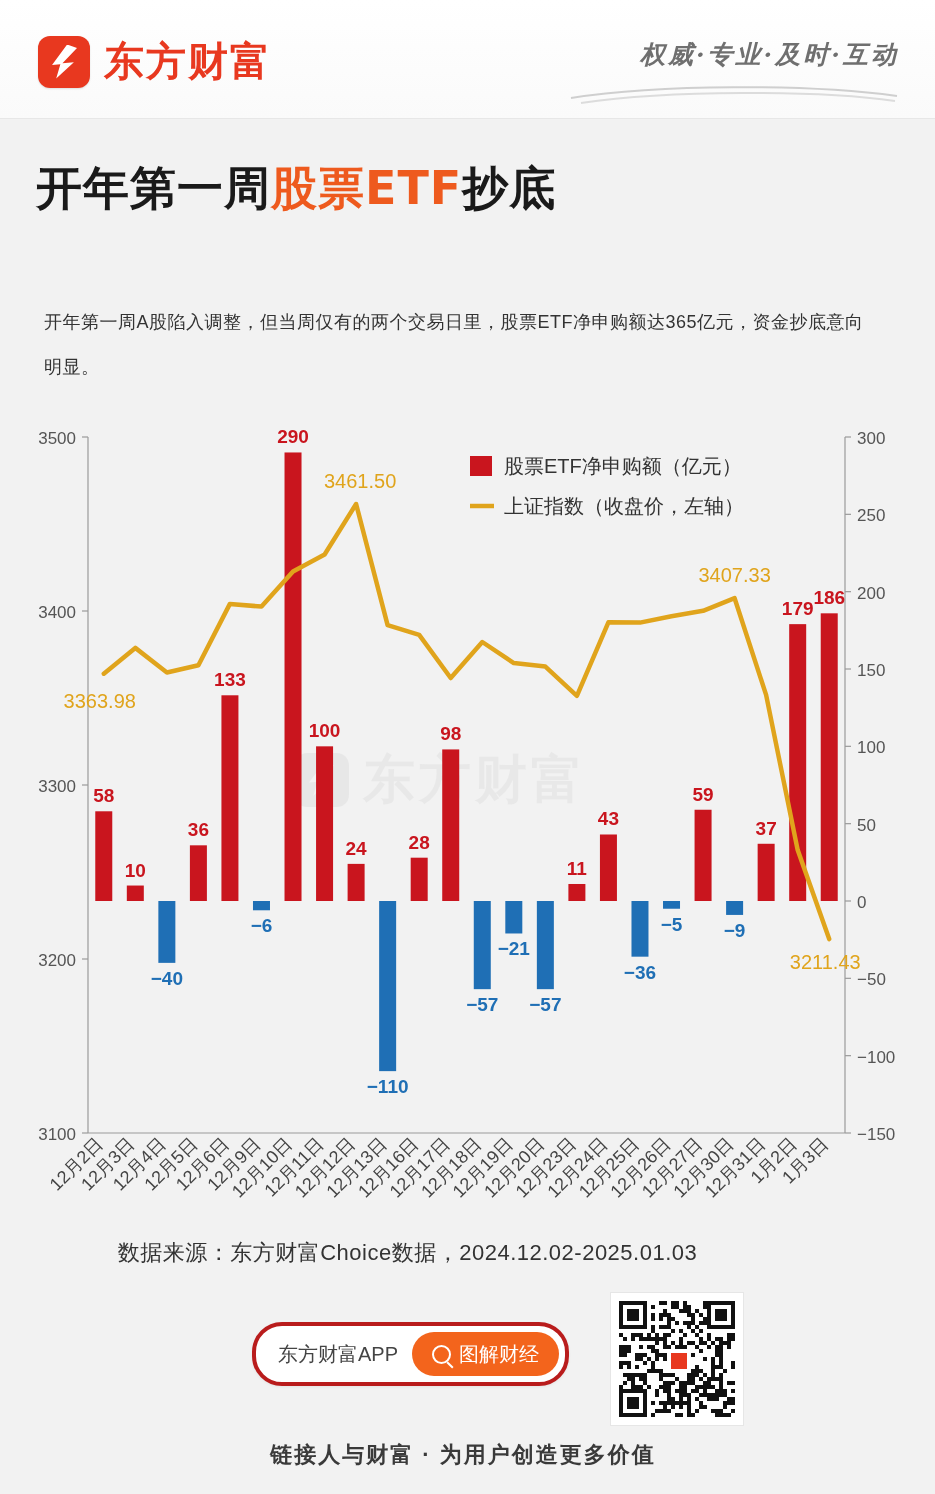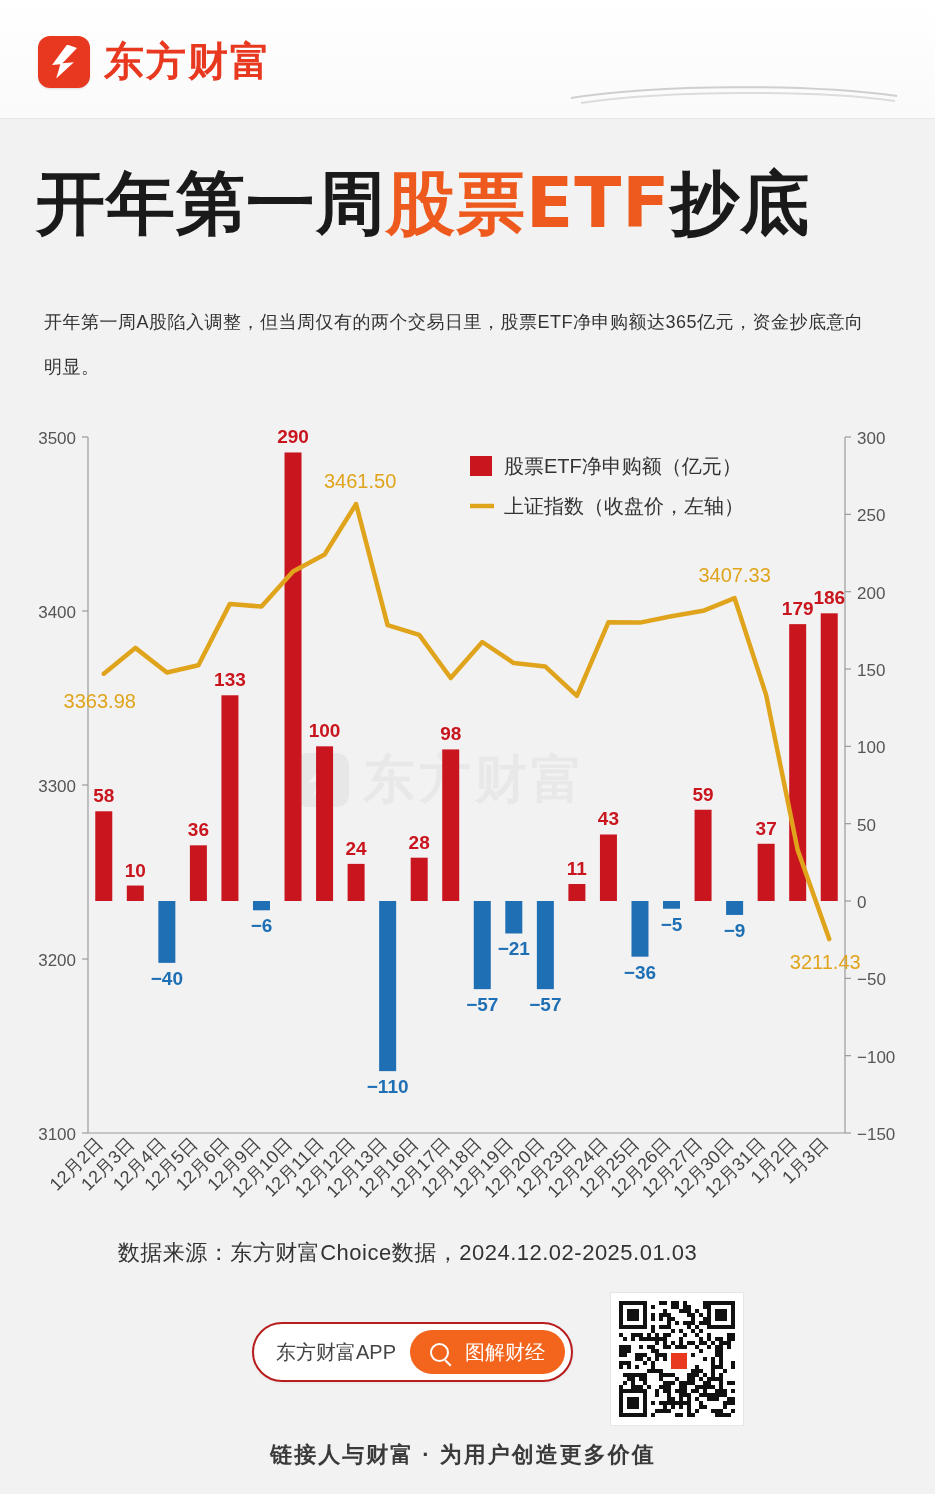--- a/index.html
+++ b/index.html
@@ -41,21 +41,21 @@
     font-size:25px;color:#6f6f6f;letter-spacing:3px;
   }
   .slogan-underline{
     position:absolute;right:36px;top:82px;width:330px;height:22px;
   }
 
   
   .title{
     position:absolute;left:36px;top:158px;
     font-family:"DejaVu Sans",sans-serif;
-    font-size:69px;font-weight:bold;letter-spacing:1px;
+    font-size:46px;font-weight:bold;letter-spacing:1px;
     color:#1a1a1a;white-space:nowrap;
   }
   .title .hl{color:#ee5a1e;}
 
   .subtitle{
     position:absolute;left:44px;top:300px;width:830px;
     font-size:18px;line-height:45px;color:#333;
     letter-spacing:.5px;
   }
 
@@ -77,26 +77,26 @@
   .chart svg{display:block;}
 
   
   .source{
     position:absolute;left:0;top:1238px;width:815px;text-align:center;
     font-size:22px;color:#333;letter-spacing:.5px;
   }
   .app-pill{
     position:absolute;left:252px;top:1322px;
     display:flex;align-items:center;
-    background:#fff;border:2px solid #b91c1c;border-radius:30px;
+    background:#fff;border:4px solid #b91c1c;border-radius:30px;
     height:56px;padding:0 6px 0 22px;box-shadow:0 1px 3px rgba(0,0,0,.06);
   }
   .app-pill .label{font-size:20px;color:#444;margin-right:14px;}
   .app-pill .cta{
-    display:flex;align-items:center;gap:16px;
+    display:flex;align-items:center;gap:8px;
     background:#f3641c;color:#fff;border-radius:24px;
     height:44px;padding:0 20px;font-size:20px;
   }
   .cta .mag{
     width:15px;height:15px;border:2px solid #fff;border-radius:50%;position:relative;display:inline-block;
   }
   .cta .mag:after{
     content:"";position:absolute;right:-5px;bottom:-4px;width:8px;height:2px;background:#fff;
     transform:rotate(45deg);
   }
@@ -114,20 +114,21 @@
 
 <div class="page">
 
   <div class="header">
     <div class="logo-wrap">
       <div class="logo-mark">
           <div class="swoosh"></div>
         </div>
       <div class="logo-text">东方财富</div>
     </div>
+    <div class="slogan">权威·专业·及时·互动</div>
     <svg class="slogan-underline" width="330" height="22">
       <path d="M2,16 C90,2 240,2 328,14" stroke="#cfcfcf" stroke-width="2" fill="none"></path>
       <path d="M12,21 C100,8 250,8 326,19" stroke="#dcdcdc" stroke-width="2" fill="none"></path>
     </svg>
   </div>
 
   <div class="title">
     <span>开年第一周</span><span class="hl">股票ETF</span><span>抄底</span>
   </div>
 

